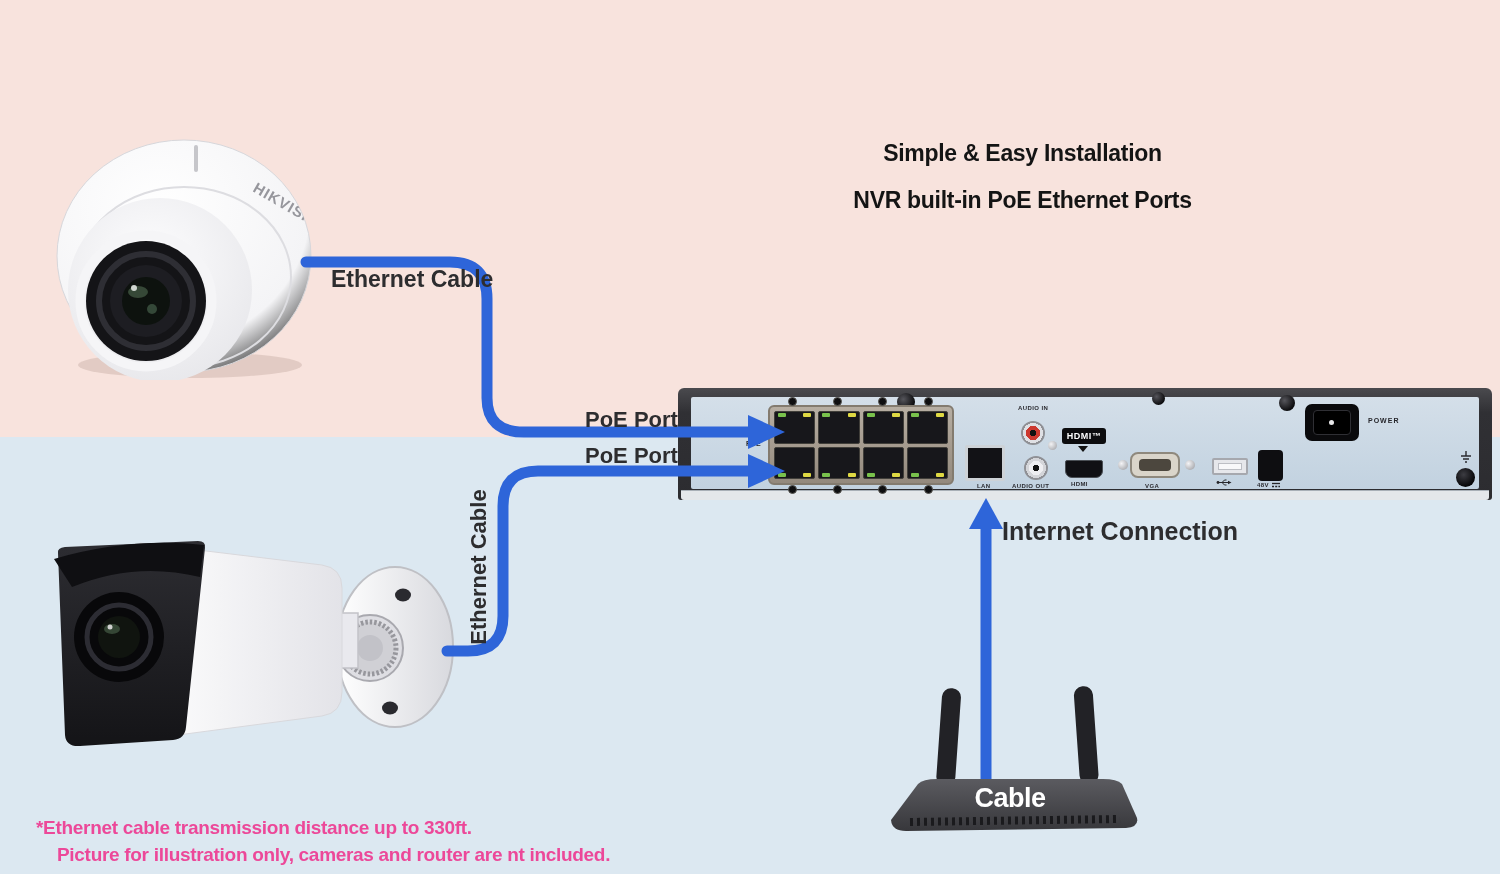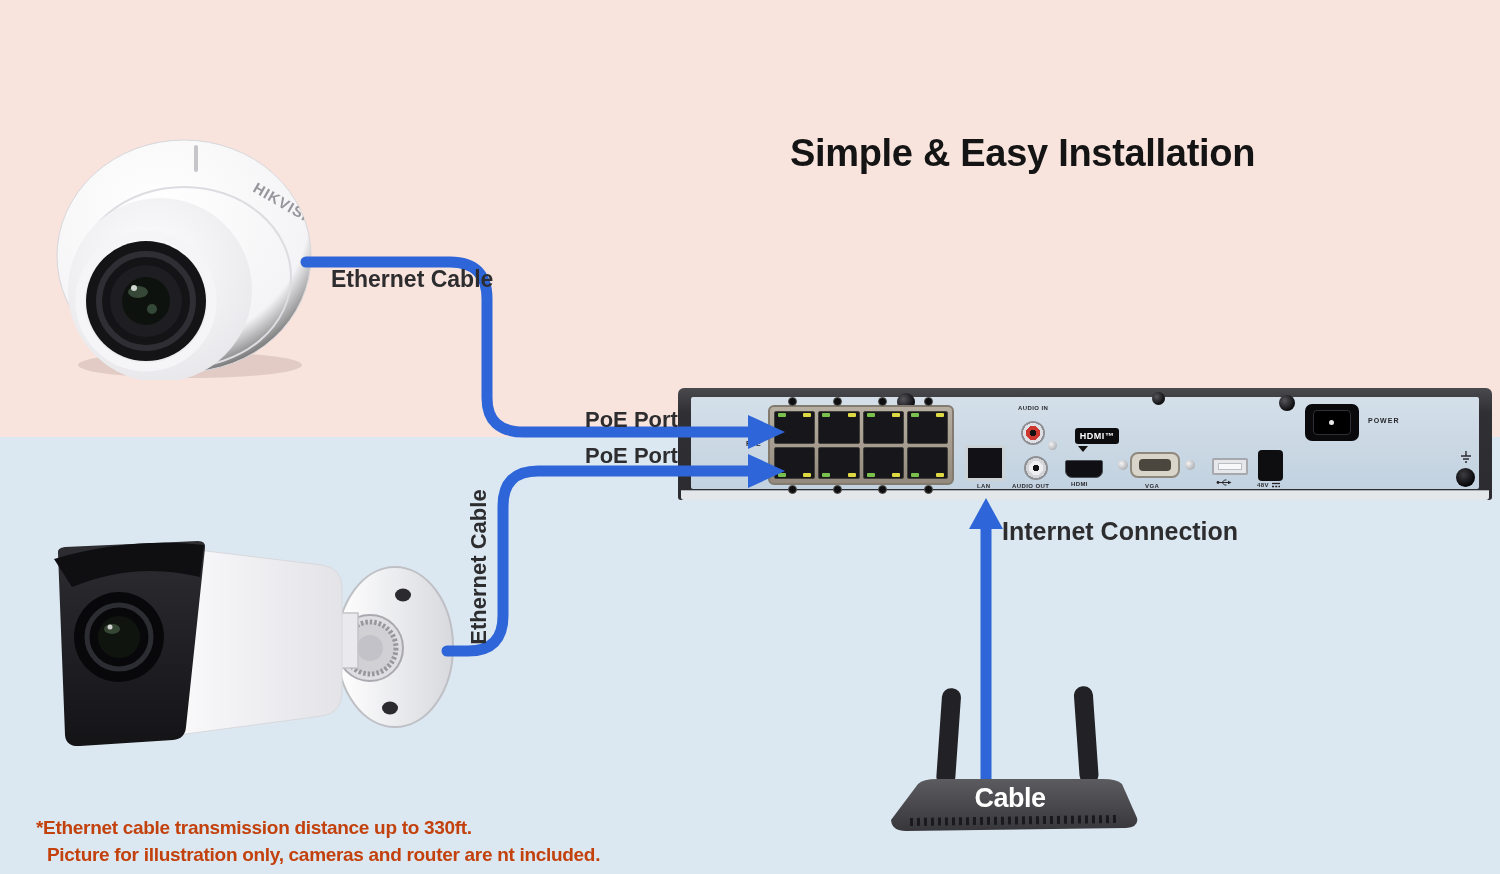--- a/index.html
+++ b/index.html
@@ -4,34 +4,34 @@
 <style>
   html,body{margin:0;padding:0;background:#ffffff;font-family:"Liberation Sans",sans-serif;}
   .canvas{position:relative;width:1500px;height:874px;overflow:hidden;}
 
   
   .bg-top{position:absolute;left:0;top:0;width:1500px;height:437px;background:#f8e3dd;}
   .bg-bottom{position:absolute;left:0;top:437px;width:1500px;height:437px;background:#dce8f1;}
 
   
   .heading{position:absolute;left:695px;top:130px;width:655px;text-align:center;z-index:6;
-           font-size:38px;line-height:47px;font-weight:bold;color:#141414;letter-spacing:-0.3px;}
+           font-size:23px;line-height:47px;font-weight:bold;color:#141414;letter-spacing:-0.3px;}
 
   
   .lbl{position:absolute;z-index:7;font-weight:bold;color:#2d2d2f;white-space:nowrap;}
   .eth-top{left:331px;top:266px;font-size:23px;}
   .poe1{left:585px;top:407px;font-size:22px;}
   .poe2{left:585px;top:443px;font-size:22px;}
   .eth-vert{left:479px;top:567px;font-size:22px;transform:translate(-50%,-50%) rotate(-90deg);}
   .inet{left:1002px;top:517px;font-size:25px;}
 
   
-  .footer{position:absolute;left:36px;top:814px;z-index:6;font-weight:bold;color:#c2410c;
+  .footer{position:absolute;left:36px;top:814px;z-index:6;font-weight:bold;color:#ec4899;
           font-size:19px;line-height:27px;letter-spacing:-0.3px;}
-  .footer .l2{margin-left:11px;text-align:center;}
+  .footer .l2{margin-left:21px;text-align:center;}
 
   
   .dome-cam{position:absolute;left:40px;top:125px;width:285px;height:255px;z-index:2;}
   .bullet-cam{position:absolute;left:40px;top:535px;width:425px;height:230px;z-index:2;}
   .router{position:absolute;left:880px;top:662px;width:280px;height:178px;z-index:5;}
   .router-lbl{position:absolute;left:1010px;top:783px;transform:translateX(-50%);z-index:6;
               font-size:27px;font-weight:bold;color:#ffffff;letter-spacing:-0.5px;white-space:nowrap;}
 
   
   .cables{position:absolute;left:0;top:0;width:1500px;height:874px;z-index:4;pointer-events:none;}
@@ -69,21 +69,21 @@
   .plabel{position:absolute;font-size:6px;font-weight:bold;color:#2b2b30;letter-spacing:.4px;white-space:nowrap;}
   .lan-lbl{left:299px;top:95px;}
   .rca{position:absolute;width:24px;height:24px;border-radius:50%;}
   .rca-in{left:343px;top:33px;background:radial-gradient(circle,#111 0 3px,#cc382f 3px 7px,#dfe0e4 7px 10px,#8f9095 10px 12px);}
   .rca-out{left:346px;top:68px;background:radial-gradient(circle,#111 0 3px,#eeeef1 3px 7px,#d4d5d9 7px 10px,#8f9095 10px 12px);}
   .audioin-lbl{left:340px;top:17px;}
   .audioout-lbl{left:334px;top:95px;}
   .mini-screw{position:absolute;left:370px;top:53px;width:9px;height:9px;border-radius:50%;
               background:radial-gradient(circle at 35% 35%,#f2f2f4,#9b9ca1);}
   .hdmi-badge{position:absolute;left:384px;top:40px;width:44px;height:16px;background:#0c0c0e;border-radius:3px;
-              color:#fff;font-size:9px;font-weight:bold;text-align:center;line-height:16px;letter-spacing:.5px;margin-left:13px;}
+              color:#fff;font-size:9px;font-weight:bold;text-align:center;line-height:16px;letter-spacing:.5px;}
   .hdmi-pointer{position:absolute;left:400px;top:58px;width:0;height:0;
                 border-left:5px solid transparent;border-right:5px solid transparent;border-top:6px solid #111;}
   .hdmi-port{position:absolute;left:387px;top:72px;width:36px;height:16px;background:#101014;
              border:1px solid #4a4f55;border-radius:2px 2px 7px 7px;}
   .hdmi-lbl{left:393px;top:93px;}
   .vga{position:absolute;left:452px;top:64px;width:50px;height:26px;box-sizing:border-box;
        background:#dad5ca;border:2px solid #8f897d;border-radius:8px;}
   .vga-inner{position:absolute;left:7px;top:5px;right:7px;bottom:5px;background:#4c473e;border-radius:4px;display:block;}
   .vga-screw{position:absolute;width:10px;height:10px;border-radius:50%;
              background:radial-gradient(circle at 35% 35%,#f4f4f6,#96979c);}
@@ -109,20 +109,21 @@
 </head>
 <body>
 
 <div class="canvas">
 
   <div class="bg-top"></div>
   <div class="bg-bottom"></div>
 
   <div class="heading">
     <div>Simple &amp; Easy Installation</div>
+    <div>NVR built-in PoE Ethernet Ports</div>
   </div>
 
   <svg class="dome-cam" viewBox="0 0 285 255">
     <defs>
       <radialGradient id="domeG" cx="40%" cy="30%" r="85%">
         <stop offset="0" stop-color="#ffffff"></stop>
           <stop offset="0.7" stop-color="#f4f4f6"></stop>
           <stop offset="1" stop-color="#dededfa"></stop>
       </radialGradient>
       <radialGradient id="ballG" cx="45%" cy="35%" r="80%">

